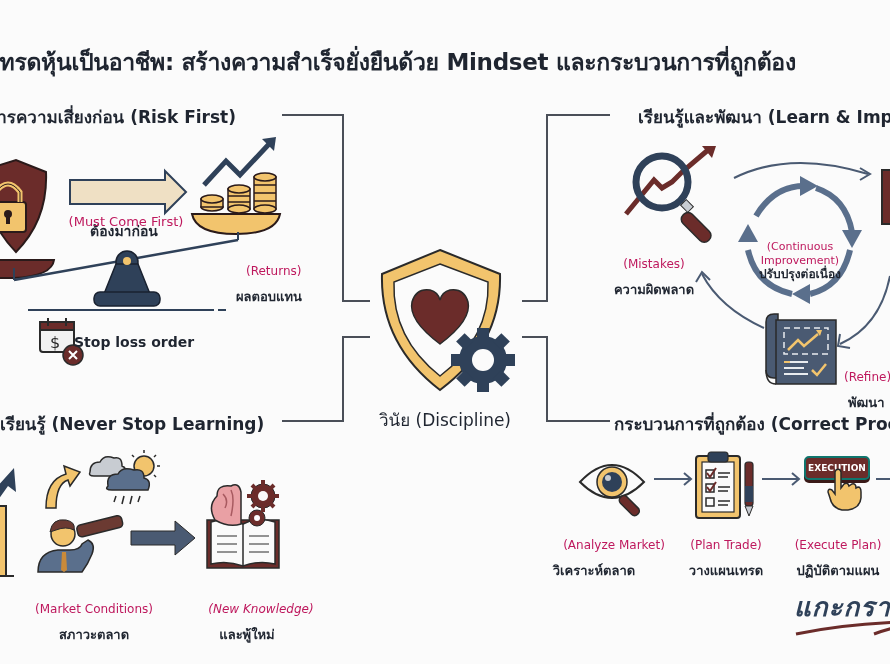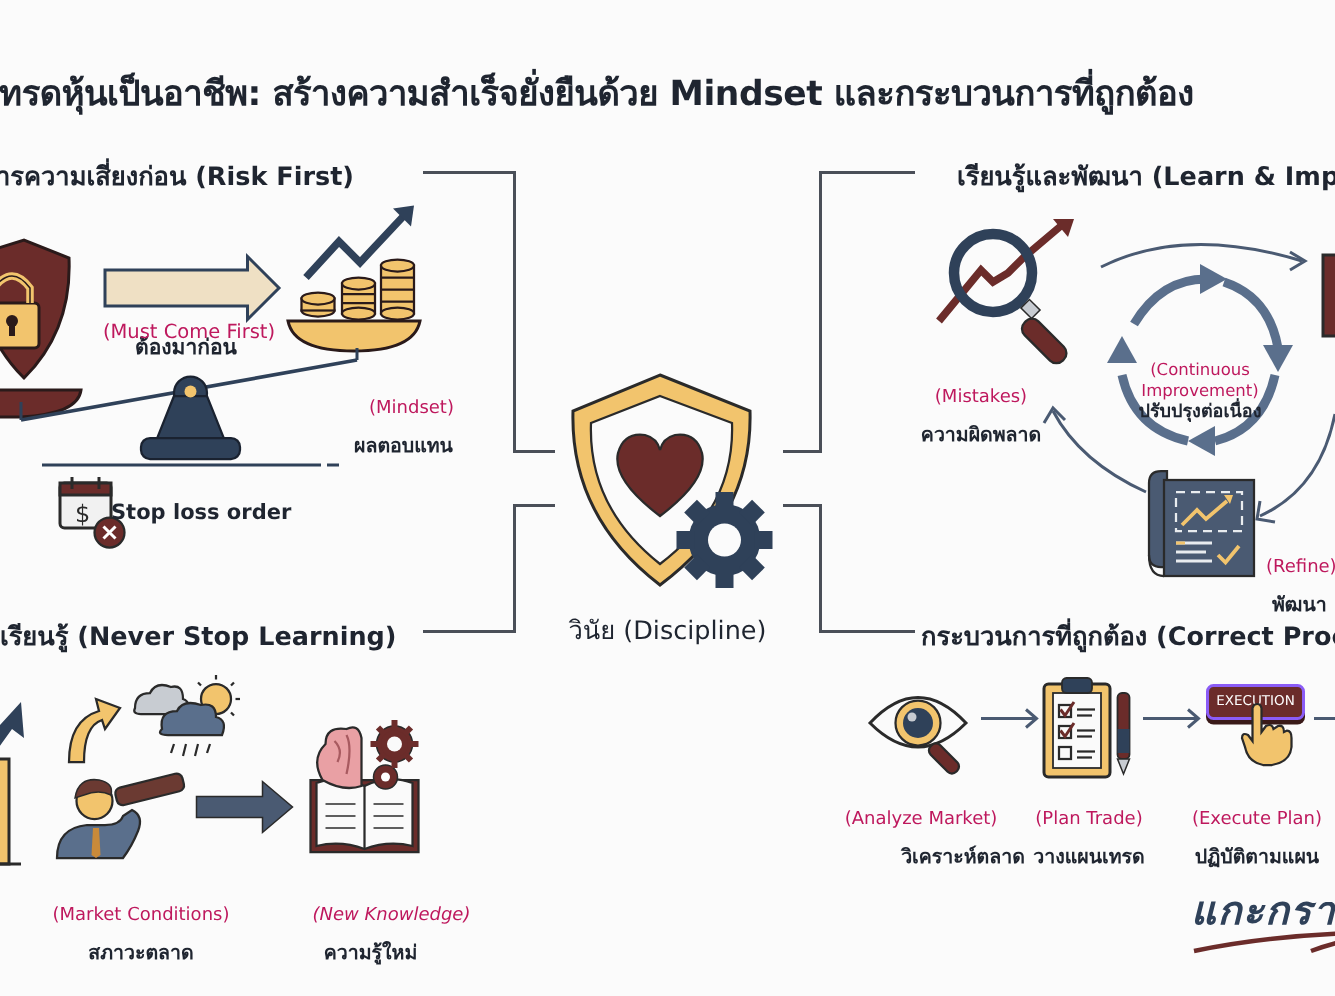--- a/index.html
+++ b/index.html
@@ -93,21 +93,21 @@
   <svg style="left:90px;top:250px;" width="76" height="62" viewBox="0 0 76 62">
     <circle cx="37" cy="12" r="11" fill="#2f4159" stroke="#1a2230" stroke-width="1.5"></circle>
     <path d="M26 14 L14 44 H60 L48 14 Z" fill="#2f4159" stroke="#1a2230" stroke-width="1.5"></path>
     <rect x="4" y="42" width="66" height="14" rx="6" fill="#2f4159" stroke="#1a2230" stroke-width="1.5"></rect>
     <circle cx="37" cy="11" r="4" fill="#f2c46d"></circle>
   </svg>
   <div class="line" style="left:28px;top:309px;width:186px;height:2px;background:#2f4159;"></div>
   <div class="line" style="left:218px;top:309px;width:8px;height:2px;background:#2f4159;"></div>
 
   <div class="abs lbl-th" style="left:236px;top:246px;width:80px;text-align:left;">ผลตอบแทน</div>
-  <div class="abs lbl-en" style="left:246px;top:264px;width:80px;text-align:left;">(Mindset)</div>
+  <div class="abs lbl-en" style="left:246px;top:264px;width:80px;text-align:left;">(Returns)</div>
 
   <svg style="left:38px;top:318px;" width="50" height="48" viewBox="0 0 50 48">
     <rect x="2" y="4" width="34" height="30" rx="3" fill="#f1f1f1" stroke="#2a2a2a" stroke-width="2"></rect>
     <rect x="2" y="4" width="34" height="8" fill="#6b2c2a" stroke="#2a2a2a" stroke-width="2"></rect>
     <line x1="10" y1="0" x2="10" y2="8" stroke="#2a2a2a" stroke-width="2"></line>
     <line x1="28" y1="0" x2="28" y2="8" stroke="#2a2a2a" stroke-width="2"></line>
     <text x="12" y="30" font-size="16" font-family="DejaVu Sans, sans-serif" fill="#2a2a2a">$</text>
     <circle cx="35" cy="37" r="10" fill="#6b2c2a" stroke="#2a2a2a" stroke-width="1.5"></circle>
     <path d="M31 33 L39 41 M39 33 L31 41" stroke="#fff" stroke-width="2"></path>
   </svg>
@@ -183,21 +183,21 @@
         <line x1="46" y1="16" x2="78" y2="16"></line>
         <line x1="51" y1="5" x2="73" y2="27"></line>
         <line x1="73" y1="5" x2="51" y2="27"></line>
       </g>
     <circle cx="62" cy="16" r="9" fill="#6b2c2a"></circle>
       <circle cx="62" cy="16" r="5" fill="#fafafa"></circle>
   </svg>
 
   <div class="abs lbl-th" style="left:44px;top:584px;width:100px;">สภาวะตลาด</div>
   <div class="abs lbl-en" style="left:14px;top:602px;width:160px;">(Market Conditions)</div>
-  <div class="abs lbl-th" style="left:192px;top:584px;width:110px;">ความรู้ใหม่</div>
+  <div class="abs lbl-th" style="left:192px;top:584px;width:110px;">และพู้ใหม่</div>
   <div class="abs lbl-en" style="left:191px;top:602px;width:140px;font-style:italic;">(New Knowledge)</div>
 </section>
 
 <section>
   <svg style="left:378px;top:248px;" width="145" height="150" viewBox="0 0 145 150">
     <path d="M62 2 L122 26 Q124 96 62 142 Q2 96 4 26 Z" fill="#f2c46d" stroke="#2a2a2a" stroke-width="2"></path>
     <path d="M62 16 L110 34 Q112 90 62 128 Q14 90 16 34 Z" fill="#fbfbfb" stroke="#2a2a2a" stroke-width="1.5"></path>
     <path d="M62 96 Q30 72 34 54 Q38 40 52 42 Q60 44 62 52 Q64 44 72 42 Q86 40 90 54 Q94 72 62 96 Z" fill="#6b2c2a" stroke="#2a2a2a" stroke-width="1.5"></path>
     <g transform="translate(105 112)">
       <circle r="24" fill="#2f4159"></circle>
@@ -314,27 +314,27 @@
     <polyline points="13,37 16,41 22,32" fill="none" stroke="#6b2c2a" stroke-width="2"></polyline>
     <rect x="51" y="12" width="8" height="44" rx="3" fill="#6b2c2a" stroke="#2a2a2a" stroke-width="1.2"></rect>
     <rect x="51" y="36" width="8" height="16" fill="#2f4159"></rect>
     <polygon points="51,56 59,56 55,66" fill="#c8ccd2" stroke="#2a2a2a" stroke-width="1"></polygon>
   </svg>
   <svg style="left:762px;top:472px;" width="40" height="14" viewBox="0 0 40 14">
     <line x1="0" y1="7" x2="36" y2="7" stroke="#4a5a72" stroke-width="2"></line>
     <polyline points="30,1 37,7 30,13" fill="none" stroke="#4a5a72" stroke-width="2"></polyline>
   </svg>
 
-  <div class="abs" style="left:804px;top:456px;width:66px;height:24px;background:#6b2c2a;border:2px solid #8b5cf6;border-radius:5px;box-shadow:0 3px 0 #3a1a18;color:#fff;font-size:9px;font-weight:normal;text-align:center;line-height:20px;">EXECUTION</div>
+  <div class="abs" style="left:804px;top:456px;width:66px;height:24px;background:#6b2c2a;border:2px solid #0f766e;border-radius:5px;box-shadow:0 3px 0 #3a1a18;color:#fff;font-size:9px;font-weight:bold;text-align:center;line-height:20px;">EXECUTION</div>
   <svg style="left:826px;top:468px;" width="36" height="44" viewBox="0 0 36 44">
     <path d="M10 2 Q14 0 15 4 V20 L18 16 Q22 14 23 18 L26 16 Q30 15 30 20 L32 19 Q35 19 35 24 V30 Q34 40 22 42 H16 Q6 40 4 30 L2 24 Q2 20 6 22 L9 26 V4 Z" fill="#f2c46d" stroke="#2a2a2a" stroke-width="1.5"></path>
   </svg>
   <div class="line" style="left:876px;top:478px;width:14px;height:2px;background:#4a5a72;"></div>
 
-  <div class="abs lbl-th" style="left:584px;top:520px;width:116px;">วิเคราะห์ตลาด</div>
+  <div class="abs lbl-th" style="left:536px;top:520px;width:116px;">วิเคราะห์ตลาด</div>
   <div class="abs lbl-en" style="left:556px;top:538px;width:116px;">(Analyze Market)</div>
   <div class="abs lbl-th" style="left:676px;top:520px;width:100px;">วางแผนเทรด</div>
   <div class="abs lbl-en" style="left:676px;top:538px;width:100px;">(Plan Trade)</div>
   <div class="abs lbl-th" style="left:780px;top:520px;width:116px;">ปฏิบัติตามแผน</div>
   <div class="abs lbl-en" style="left:780px;top:538px;width:116px;">(Execute Plan)</div>
 </section>
 
 <div class="abs" style="left:794px;top:586px;">
   <div style="font-size:26px;font-weight:bold;font-style:italic;color:#2f4159;white-space:nowrap;letter-spacing:1px;">แกะกราฟ</div>
   <svg style="left:0;top:34px;" width="110" height="16" viewBox="0 0 110 16">

